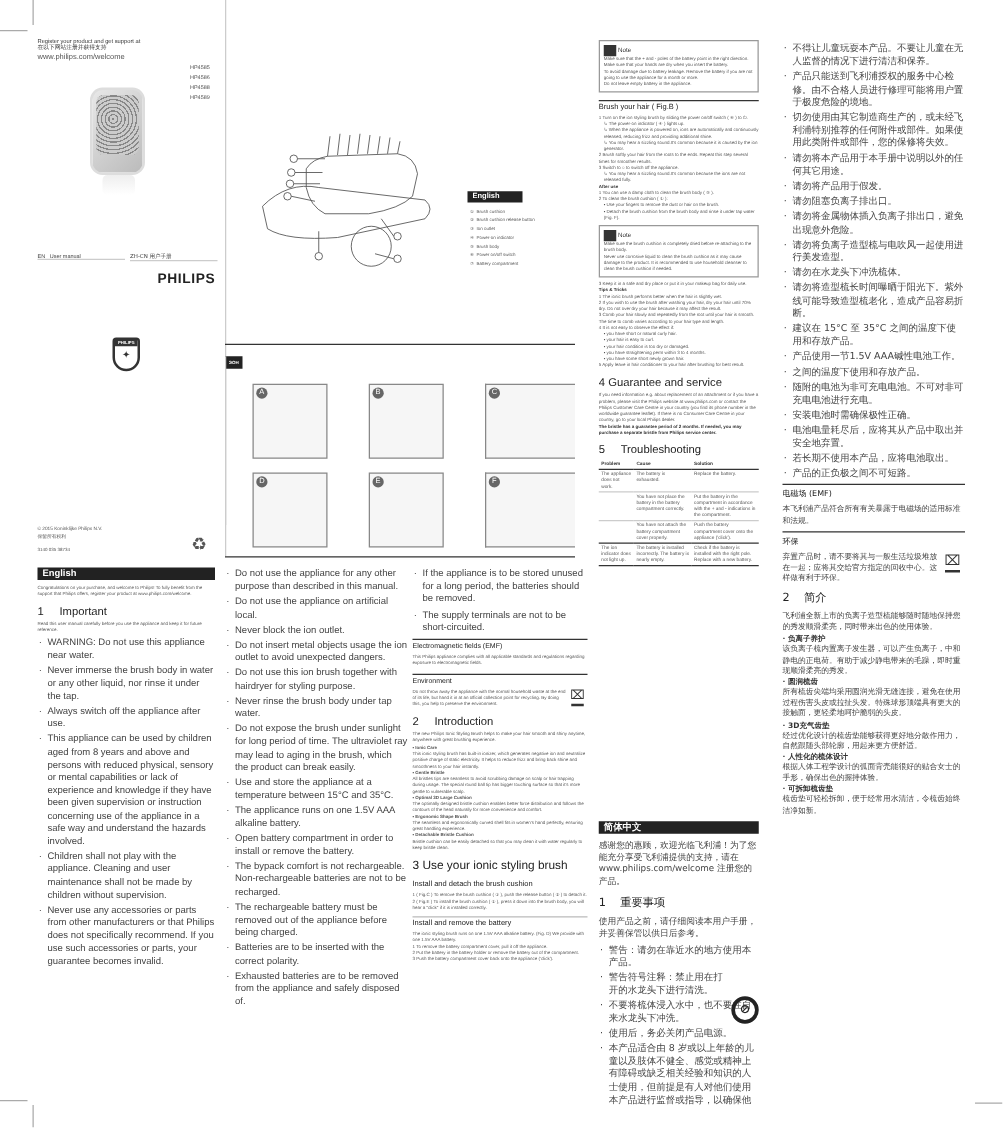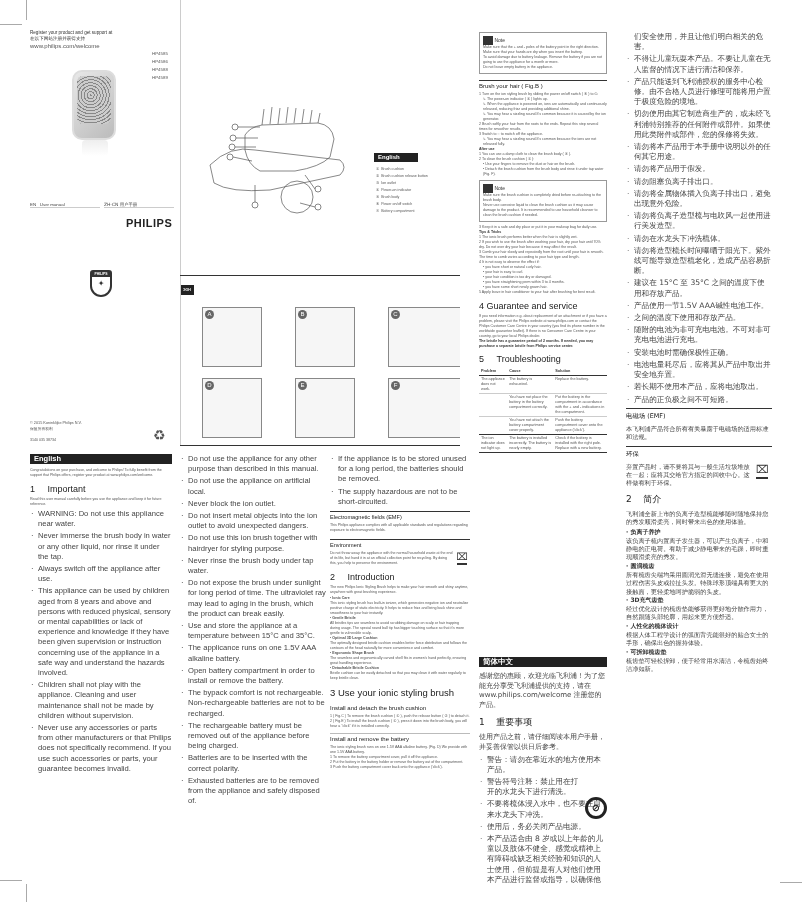--- a/index.html
+++ b/index.html
@@ -137,38 +137,38 @@
     <li>Children shall not play with the appliance. Cleaning and user maintenance shall not be made by children without supervision.</li>
     <li>Never use any accessories or parts from other manufacturers or that Philips does not specifically recommend. If you use such accessories or parts, your guarantee becomes invalid.</li>
   </ul>
 </div>
 
 <div class="abs" style="left:180px;top:454px;width:146px">
   <ul class="blist" style="font-size:7.6px;line-height:10.2px;color:#444">
     <li>Do not use the appliance for any other purpose than described in this manual.</li>
     <li>Do not use the appliance on artificial local.</li>
     <li>Never block the ion outlet.</li>
-    <li>Do not insert metal objects into the ion outlet to avoid unexpected dangers.</li>
+    <li>Do not insert metal objects usage the ion outlet to avoid unexpected dangers.</li>
     <li>Do not use this ion brush together with hairdryer for styling purpose.</li>
     <li>Never rinse the brush body under tap water.</li>
     <li>Do not expose the brush under sunlight for long period of time. The ultraviolet ray may lead to aging in the brush, which the product can break easily.</li>
     <li>Use and store the appliance at a temperature between 15°C and 35°C.</li>
     <li>The applicance runs on one 1.5V AAA alkaline battery.</li>
     <li>Open battery compartment in order to install or remove the battery.</li>
     <li>The bypack comfort is not rechargeable. Non-rechargeable batteries are not to be recharged.</li>
     <li>The rechargeable battery must be removed out of the appliance before being charged.</li>
     <li>Batteries are to be inserted with the correct polarity.</li>
     <li>Exhausted batteries are to be removed from the appliance and safely disposed of.</li>
   </ul>
 </div>
 
 <div class="abs" style="left:330px;top:454px;width:140px">
   <ul class="blist" style="font-size:7.6px;line-height:10.2px;color:#444">
     <li>If the appliance is to be stored unused for a long period, the batteries should be removed.</li>
-    <li>The supply hazardous are not to be short-circuited.</li>
+    <li>The supply terminals are not to be short-circuited.</li>
   </ul>
   <div class="rule" style="margin-top:4px"></div>
   <div class="h2" style="font-weight:normal;font-size:5.6px;margin-top:2px;color:#222">Electromagnetic fields (EMF)</div>
   <div class="tiny" style="margin-top:3px">This Philips appliance complies with all applicable standards and regulations regarding exposure to electromagnetic fields.</div>
   <div class="rule" style="margin-top:6px"></div>
   <div class="h2" style="font-weight:normal;font-size:5.6px;margin-top:2px;color:#222">Environment</div>
   <div style="display:flex;margin-top:3px">
     <div class="tiny" style="flex:1">Do not throw away the appliance with the normal household waste at the end of its life, but hand it in at an official collection point for recycling. By doing this, you help to preserve the environment.</div>
     <div style="width:16px;text-align:center;font-size:10px;line-height:12px;color:#333">⌧<div style="height:2px;background:#333;margin:0 3px"></div></div>
   </div>
@@ -279,21 +279,20 @@
     <li>警告：请勿在靠近水的地方使用本产品。</li>
     <li style="padding-right:24px">警告符号注释：禁止用在打开的水龙头下进行清洗。</li>
     <li>不要将梳体浸入水中，也不要在自来水龙头下冲洗。</li>
     <li>使用后，务必关闭产品电源。</li>
     <li>本产品适合由 8 岁或以上年龄的儿童以及肢体不健全、感觉或精神上有障碍或缺乏相关经验和知识的人士使用，但前提是有人对他们使用本产品进行监督或指导，以确保他</li>
   </ul>
   <div style="position:absolute;right:0;top:140px;width:22px;height:22px;border-radius:50%;border:3px solid #222;text-align:center;font-size:10px;line-height:16px;font-weight:bold;color:#222">⊘</div>
 </div>
 
 <div class="abs zh" style="left:626px;top:32px;width:146px">
-  <div style="font-size:7.6px;line-height:10.2px;color:#444;padding-left:8px">们安全使用，并且让他们明白相关的危害。</div>
   <ul class="blist" style="font-size:7.6px;line-height:10.2px;color:#444;margin-top:2px">
     <li>不得让儿童玩耍本产品。不要让儿童在无人监督的情况下进行清洁和保养。</li>
     <li>产品只能送到飞利浦授权的服务中心检修。由不合格人员进行修理可能将用户置于极度危险的境地。</li>
     <li>切勿使用由其它制造商生产的，或未经飞利浦特别推荐的任何附件或部件。如果使用此类附件或部件，您的保修将失效。</li>
     <li>请勿将本产品用于本手册中说明以外的任何其它用途。</li>
     <li>请勿将产品用于假发。</li>
     <li>请勿阻塞负离子排出口。</li>
     <li>请勿将金属物体插入负离子排出口，避免出现意外危险。</li>
     <li>请勿将负离子造型梳与电吹风一起使用进行美发造型。</li>
     <li>请勿在水龙头下冲洗梳体。</li>

